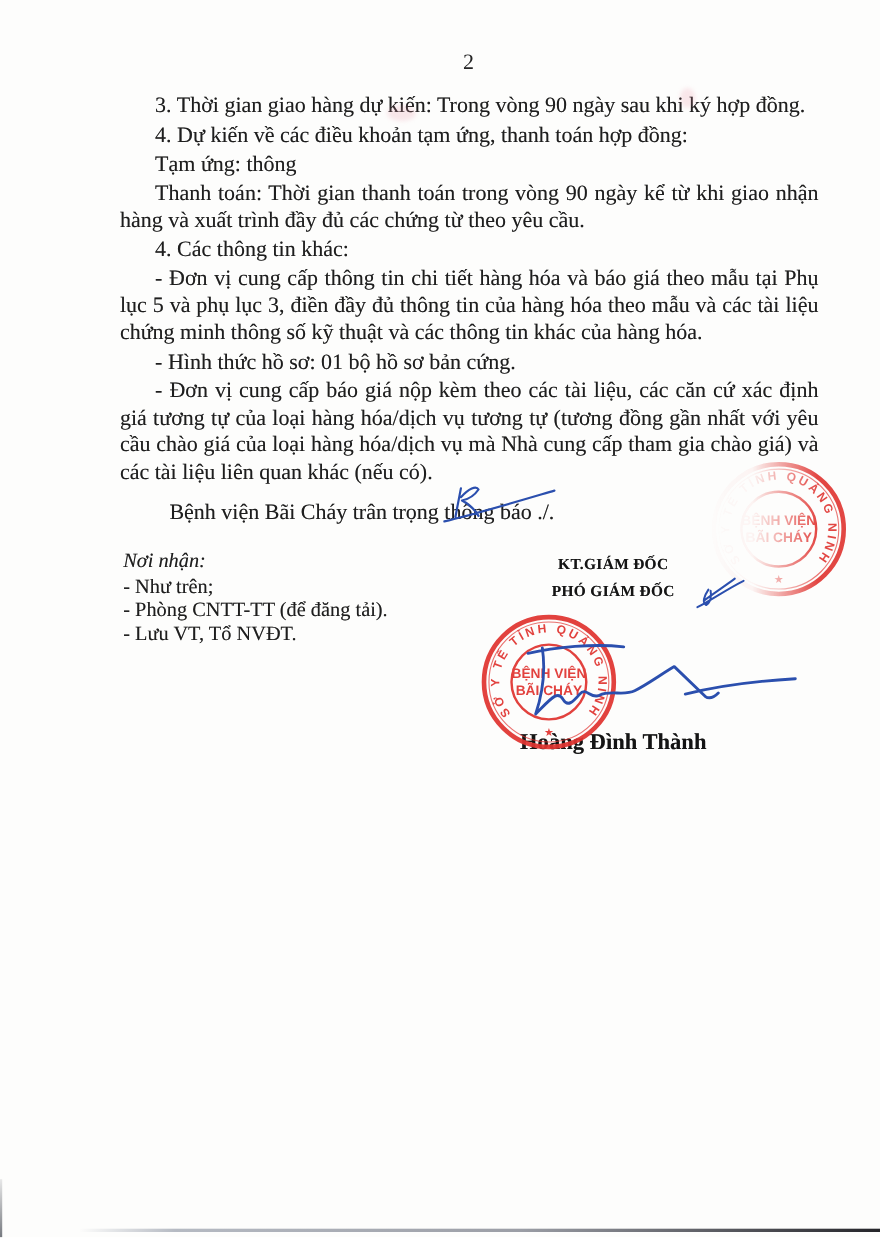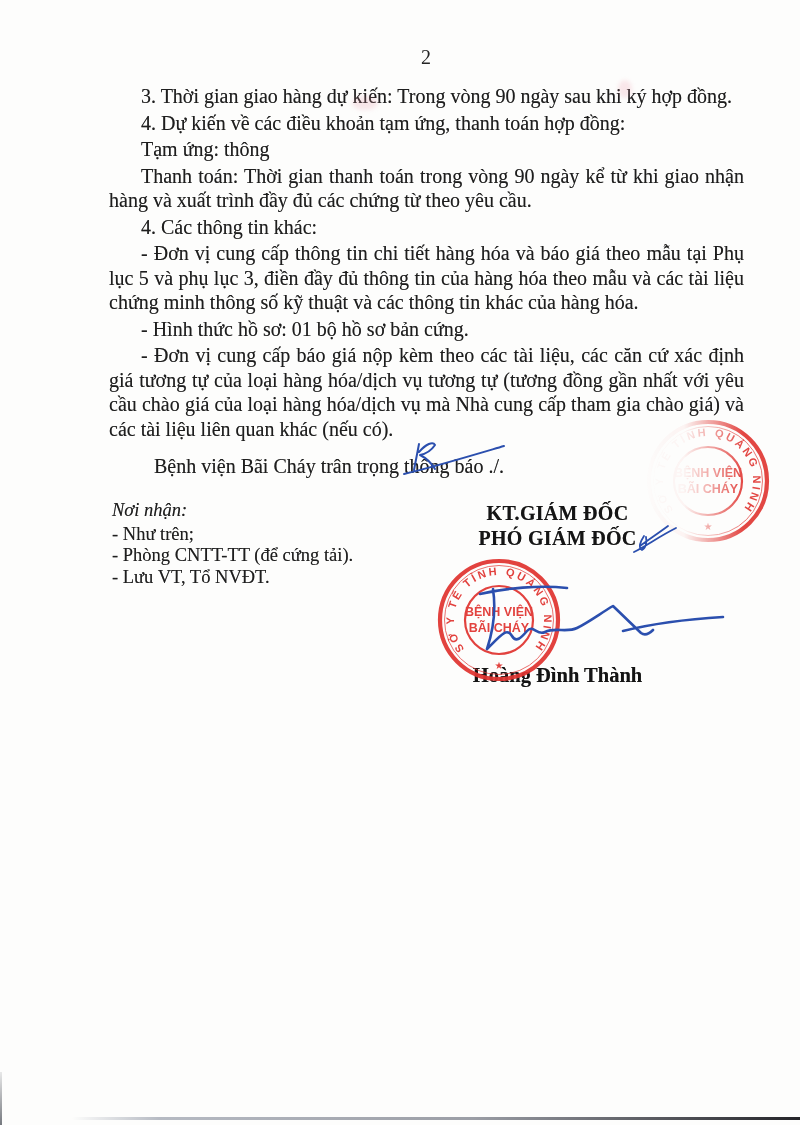--- a/index.html
+++ b/index.html
@@ -23,21 +23,21 @@
   .para{margin:0 0 2px 1px;text-indent:32px;text-align:justify;}
   .para.closing{margin-top:13px;text-indent:45px;text-align:left;}
   .recipients{
     position:absolute;left:112px;top:500px;width:320px;
     font-size:18.5px;line-height:21.5px;
     text-shadow:0 0 0.4px rgba(20,20,20,0.45);
   }
   .recipients-heading{font-weight:normal;font-style:italic;margin-bottom:2px;}
   .sig-titles{
     position:absolute;left:440px;top:501px;width:235px;
-    text-align:center;font-weight:bold;font-size:20px;line-height:25px;
+    text-align:center;font-weight:bold;font-size:14px;line-height:25px;
     letter-spacing:0.3px;color:#151515;
     text-shadow:0 0 0.5px rgba(10,10,10,0.5);
   }
   .signer-name{
     position:absolute;left:440px;top:664px;width:235px;
     text-align:center;font-weight:bold;font-size:20.5px;color:#141414;
     text-shadow:0 0 0.5px rgba(10,10,10,0.5);
   }
   .stamp{position:absolute;width:140px;height:140px;}
   .stamp text{font-family:"Liberation Sans","DejaVu Sans",sans-serif;}
@@ -73,21 +73,21 @@
     <p class="para">4. Các thông tin khác:</p>
     <p class="para">- Đơn vị cung cấp thông tin chi tiết hàng hóa và báo giá theo mẫu tại Phụ lục 5 và phụ lục 3, điền đầy đủ thông tin của hàng hóa theo mẫu và các tài liệu chứng minh thông số kỹ thuật và các thông tin khác của hàng hóa.</p>
     <p class="para">- Hình thức hồ sơ: 01 bộ hồ sơ bản cứng.</p>
     <p class="para">- Đơn vị cung cấp báo giá nộp kèm theo các tài liệu, các căn cứ xác định giá tương tự của loại hàng hóa/dịch vụ tương tự (tương đồng gần nhất với yêu cầu chào giá của loại hàng hóa/dịch vụ mà Nhà cung cấp tham gia chào giá) và các tài liệu liên quan khác (nếu có).</p>
     <p class="para closing">Bệnh viện Bãi Cháy trân trọng thông báo ./.</p>
   </div>
 
   <div class="recipients">
     <div class="recipients-heading">Nơi nhận:</div>
     <div class="recipient">- Như trên;</div>
-    <div class="recipient">- Phòng CNTT-TT (để cứng tải).</div>
+    <div class="recipient">- Phòng CNTT-TT (để đăng tải).</div>
     <div class="recipient">- Lưu VT, Tổ NVĐT.</div>
   </div>
 
   <div class="sig-titles">
     <div>KT.GIÁM ĐỐC</div>
     <div>PHÓ GIÁM ĐỐC</div>
   </div>
 
   <div class="signer-name">Hoàng Đình Thành</div>
 

